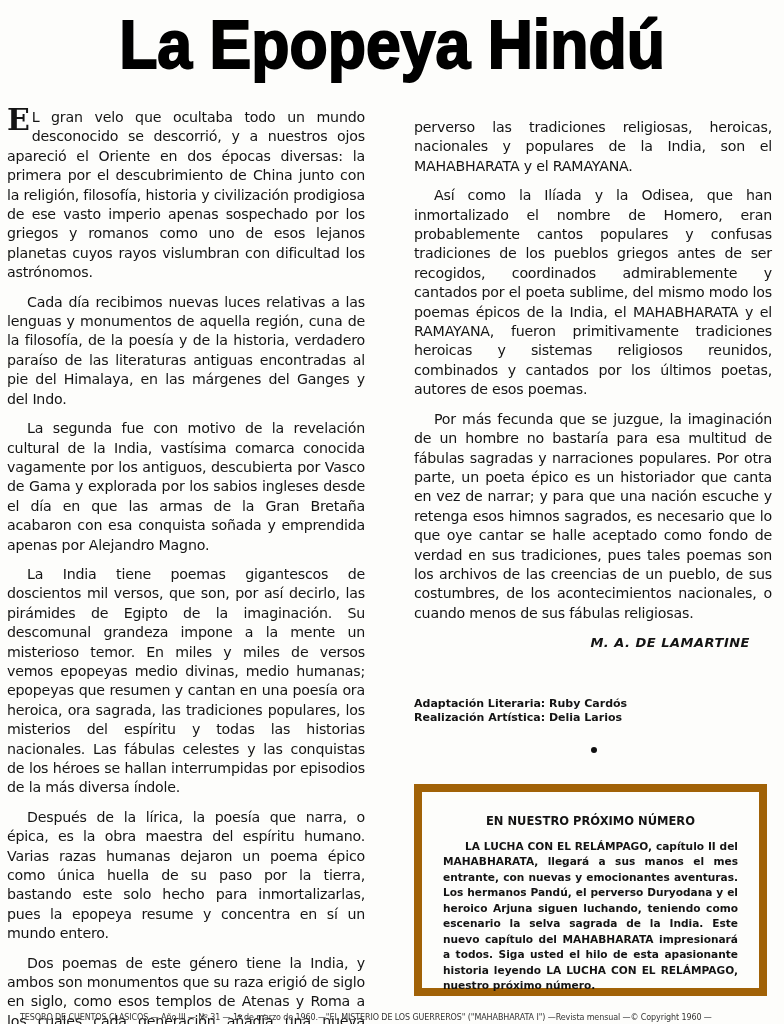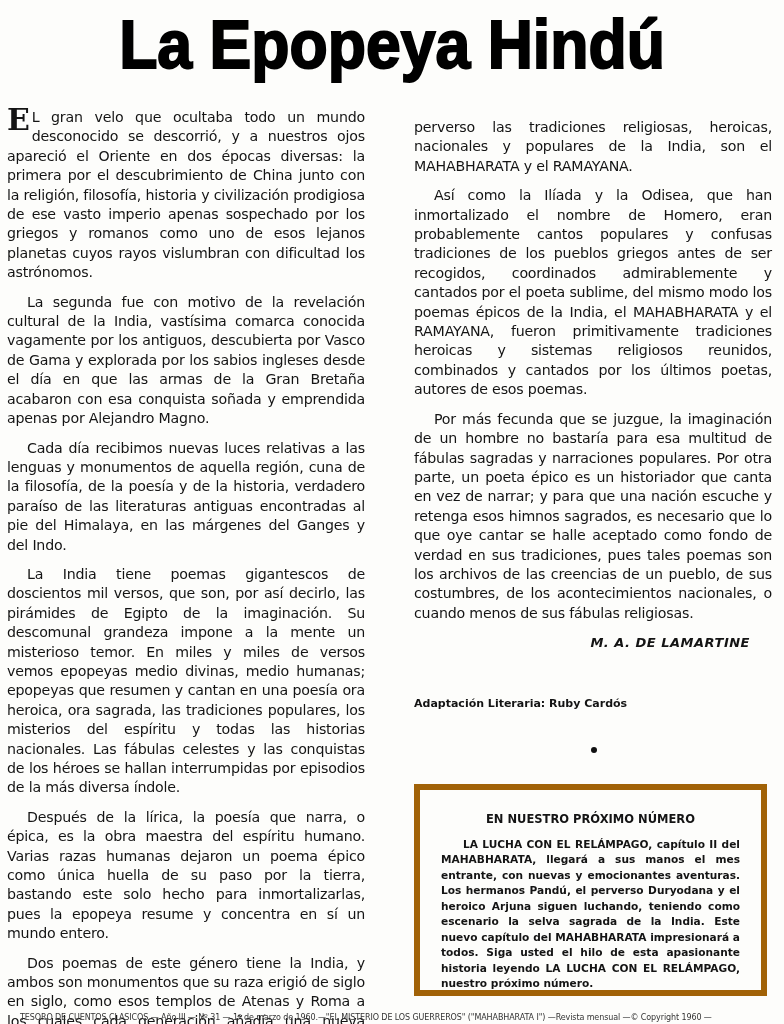--- a/index.html
+++ b/index.html
@@ -38,54 +38,55 @@
     text-align: right; font-style: italic; font-weight: bold;
     margin: 4px 22px 0 0; font-size: 13px; letter-spacing: 0.5px;
   }
   .credits {
     position: absolute; left: 414px; width: 358px; top: 697px;
     text-align: left; font-weight: bold; font-size: 11px; line-height: 14px;
   }
   .dot { position: absolute; left: 591px; top: 747px; width: 6px; height: 6px; background: #111; border-radius: 50%; }
   .box {
     position: absolute; left: 414px; top: 784px; width: 353px; height: 212px;
-    border: 6px solid #a16207; box-sizing: border-box;
+    border: 8px solid #a16207; box-sizing: border-box;
     padding: 22px 14px 10px 14px;
     font-size: 10.6px; line-height: 15.5px; font-weight: bold;
   }
   .box h3 { margin: 0 0 9px 0; text-align: center; font-size: 11.5px; }
   .box p { margin: 7px; text-indent: 22px; text-align: justify; }
   .footer {
     position: absolute; left: 20px; top: 1013px; width: 780px;
     font-size: 8px; white-space: nowrap; color: #333; letter-spacing: -0.1px;
   }
 </style>
 </head>
 <body>
 
 <div class="title">La Epopeya Hindú</div>
 
 <div class="col left">
   <p class="first"><span class="dropcap">E</span><span>L gran velo que ocultaba todo un mundo desconocido se descorrió, y a nuestros ojos apareció el Oriente en dos épocas diversas: la primera por el descubrimiento de China junto con la religión, filosofía, historia y civilización prodigiosa de ese vasto imperio apenas sospechado por los griegos y romanos como uno de esos lejanos planetas cuyos rayos vislumbran con dificultad los astrónomos.</span></p>
+  <p>Cada día recibimos nuevas luces relativas a las lenguas y monumentos de aquella región, cuna de la filosofía, de la poesía y de la historia, verdadero paraíso de las literaturas antiguas encontradas al pie del Himalaya, en las márgenes del Ganges y del Indo.</p>
   <p>La segunda fue con motivo de la revelación cultural de la India, vastísima comarca conocida vagamente por los antiguos, descubierta por Vasco de Gama y explorada por los sabios ingleses desde el día en que las armas de la Gran Bretaña acabaron con esa conquista soñada y emprendida apenas por Alejandro Magno.</p>
-  <p>Cada día recibimos nuevas luces relativas a las lenguas y monumentos de aquella región, cuna de la filosofía, de la poesía y de la historia, verdadero paraíso de las literaturas antiguas encontradas al pie del Himalaya, en las márgenes del Ganges y del Indo.</p>
   <p>La India tiene poemas gigantescos de doscientos mil versos, que son, por así decirlo, las pirámides de Egipto de la imaginación. Su descomunal grandeza impone a la mente un misterioso temor. En miles y miles de versos vemos epopeyas medio divinas, medio humanas; epopeyas que resumen y cantan en una poesía ora heroica, ora sagrada, las tradiciones populares, los misterios del espíritu y todas las historias nacionales. Las fábulas celestes y las conquistas de los héroes se hallan interrumpidas por episodios de la más diversa índole.</p>
   <p>Después de la lírica, la poesía que narra, o épica, es la obra maestra del espíritu humano. Varias razas humanas dejaron un poema épico como única huella de su paso por la tierra, bastando este solo hecho para inmortalizarlas, pues la epopeya resume y concentra en sí un mundo entero.</p>
   <p>Dos poemas de este género tiene la India, y ambos son monumentos que su raza erigió de siglo en siglo, como esos templos de Atenas y Roma a los cuales cada generación añadía una nueva hilada de piedras. Estos dos poemas, procedentes de océanos de recuerdos en los cuales convergen y se</p>
 </div>
 
 <div class="col right">
   <p class="first">perverso las tradiciones religiosas, heroicas, nacionales y populares de la India, son el MAHABHARATA y el RAMAYANA.</p>
   <p>Así como la Ilíada y la Odisea, que han inmortalizado el nombre de Homero, eran probablemente cantos populares y confusas tradiciones de los pueblos griegos antes de ser recogidos, coordinados admirablemente y cantados por el poeta sublime, del mismo modo los poemas épicos de la India, el MAHABHARATA y el RAMAYANA, fueron primitivamente tradiciones heroicas y sistemas religiosos reunidos, combinados y cantados por los últimos poetas, autores de esos poemas.</p>
   <p>Por más fecunda que se juzgue, la imaginación de un hombre no bastaría para esa multitud de fábulas sagradas y narraciones populares. Por otra parte, un poeta épico es un historiador que canta en vez de narrar; y para que una nación escuche y retenga esos himnos sagrados, es necesario que lo que oye cantar se halle aceptado como fondo de verdad en sus tradiciones, pues tales poemas son los archivos de las creencias de un pueblo, de sus costumbres, de los acontecimientos nacionales, o cuando menos de sus fábulas religiosas.</p>
   <div class="signature">M. A. DE LAMARTINE</div>
 </div>
 
 <div class="credits">
   <div>Adaptación Literaria: Ruby Cardós</div>
+  <div>Realización Artística: Delia Larios</div>
 </div>
 <div class="dot"></div>
 
 <div class="box">
   <h3>EN NUESTRO PRÓXIMO NÚMERO</h3>
   <p>LA LUCHA CON EL RELÁMPAGO, capítulo II del MAHABHARATA, llegará a sus manos el mes entrante, con nuevas y emocionantes aventuras. Los hermanos Pandú, el perverso Duryodana y el heroico Arjuna siguen luchando, teniendo como escenario la selva sagrada de la India. Este nuevo capítulo del MAHABHARATA impresionará a todos. Siga usted el hilo de esta apasionante historia leyendo LA LUCHA CON EL RELÁMPAGO, nuestro próximo número.</p>
 </div>
 
 <div class="footer">TESORO DE CUENTOS CLASICOS — Año III — Nº 31 — 1º de marzo de 1960.—"EL MISTERIO DE LOS GUERREROS" ("MAHABHARATA I") —Revista mensual —© Copyright 1960 —</div>
 

